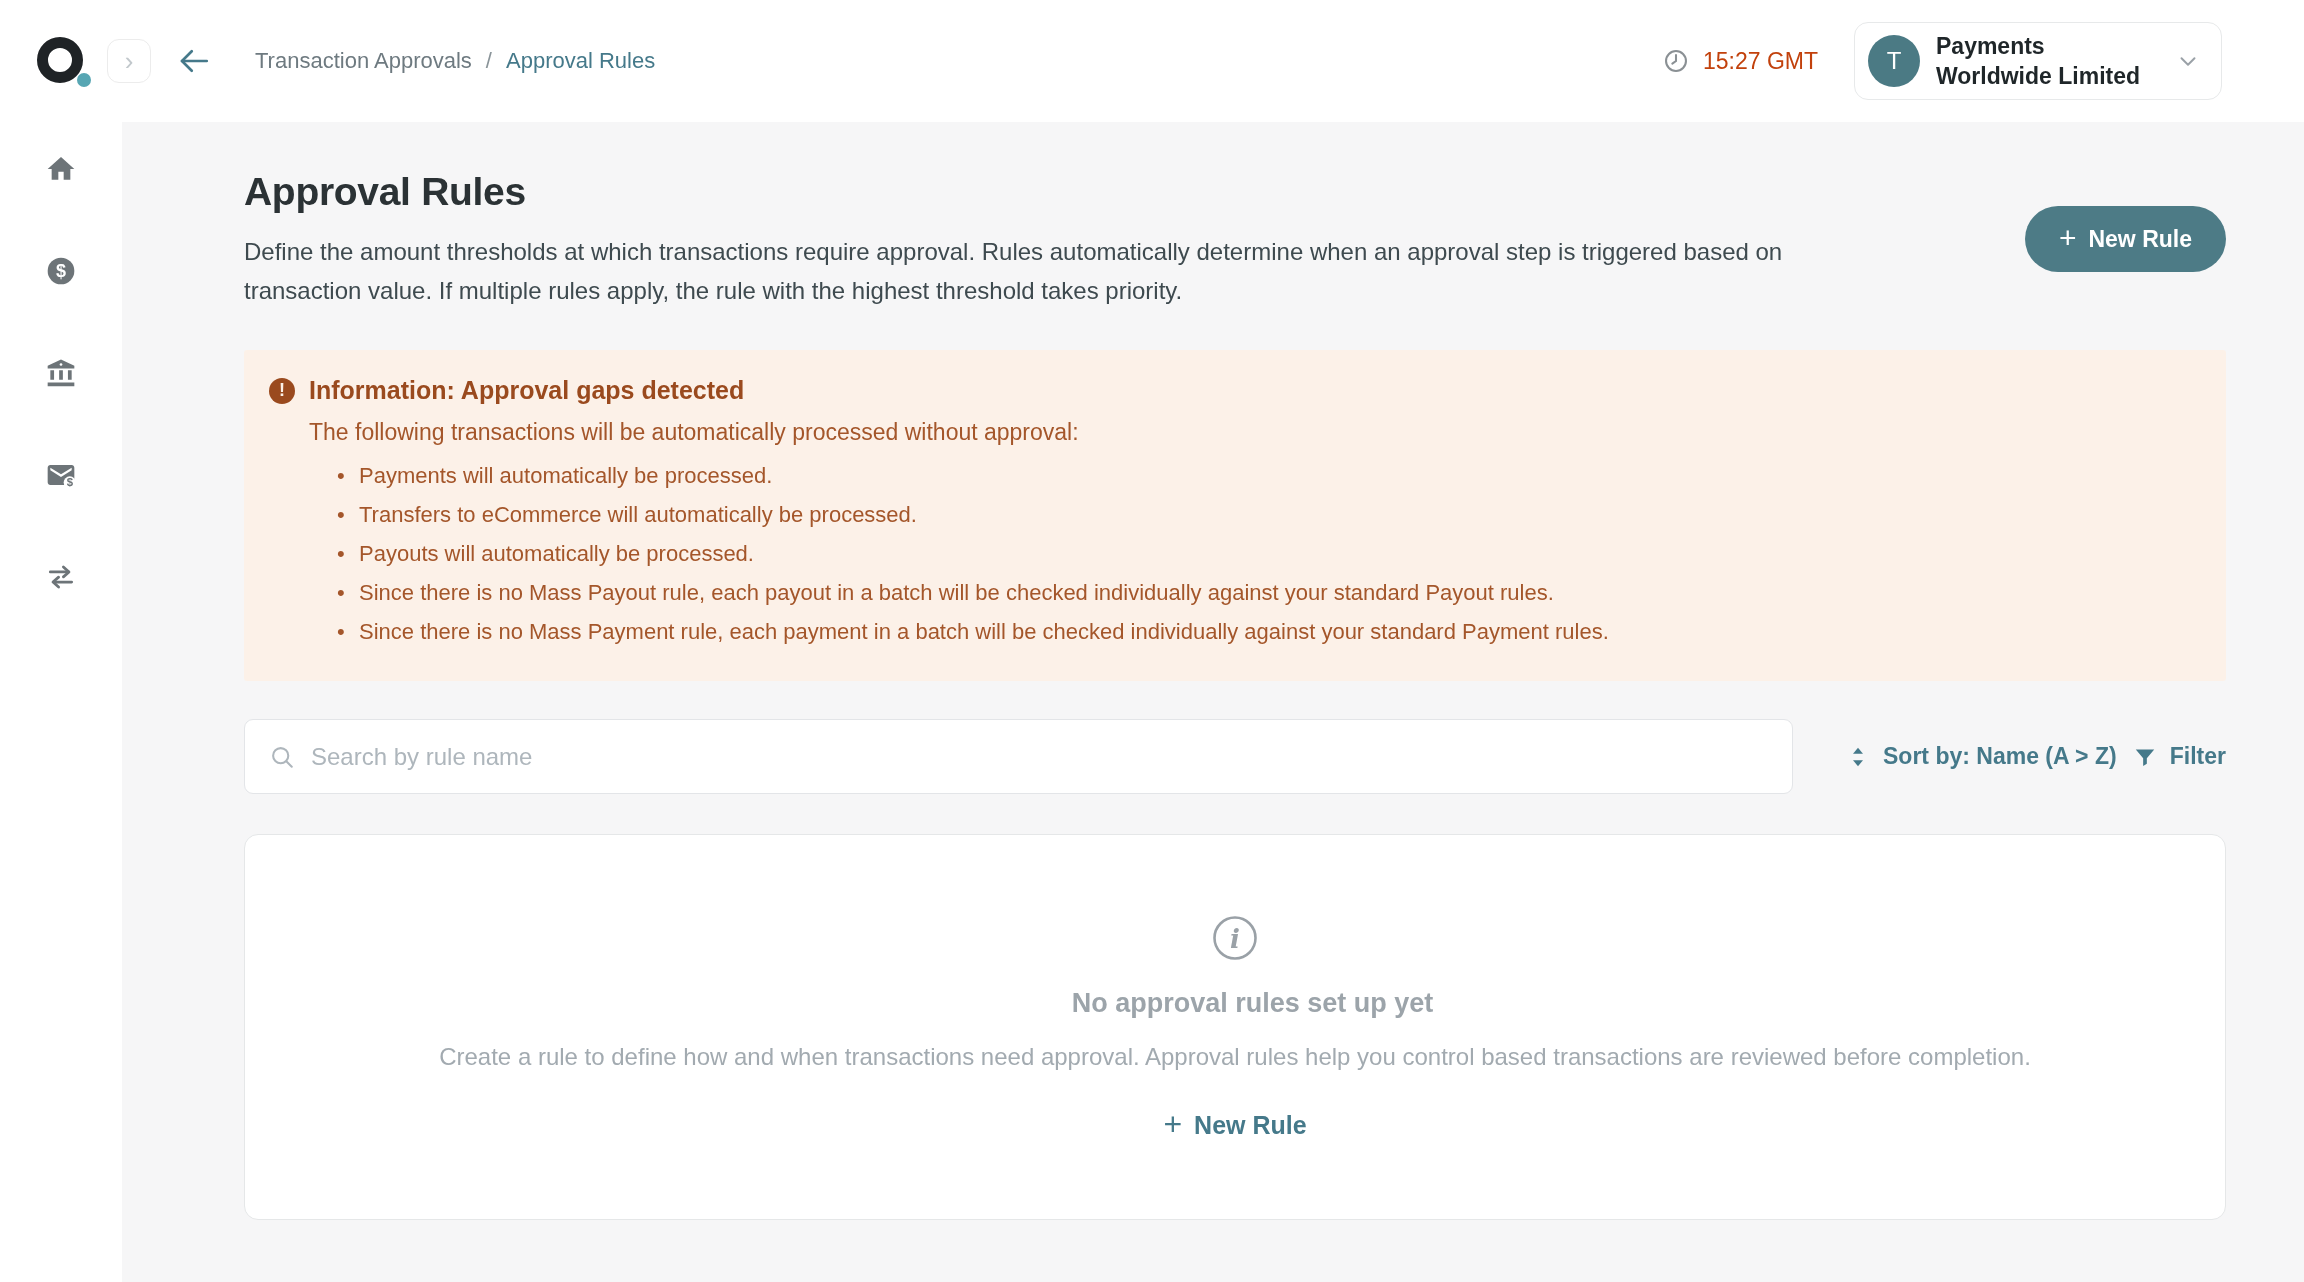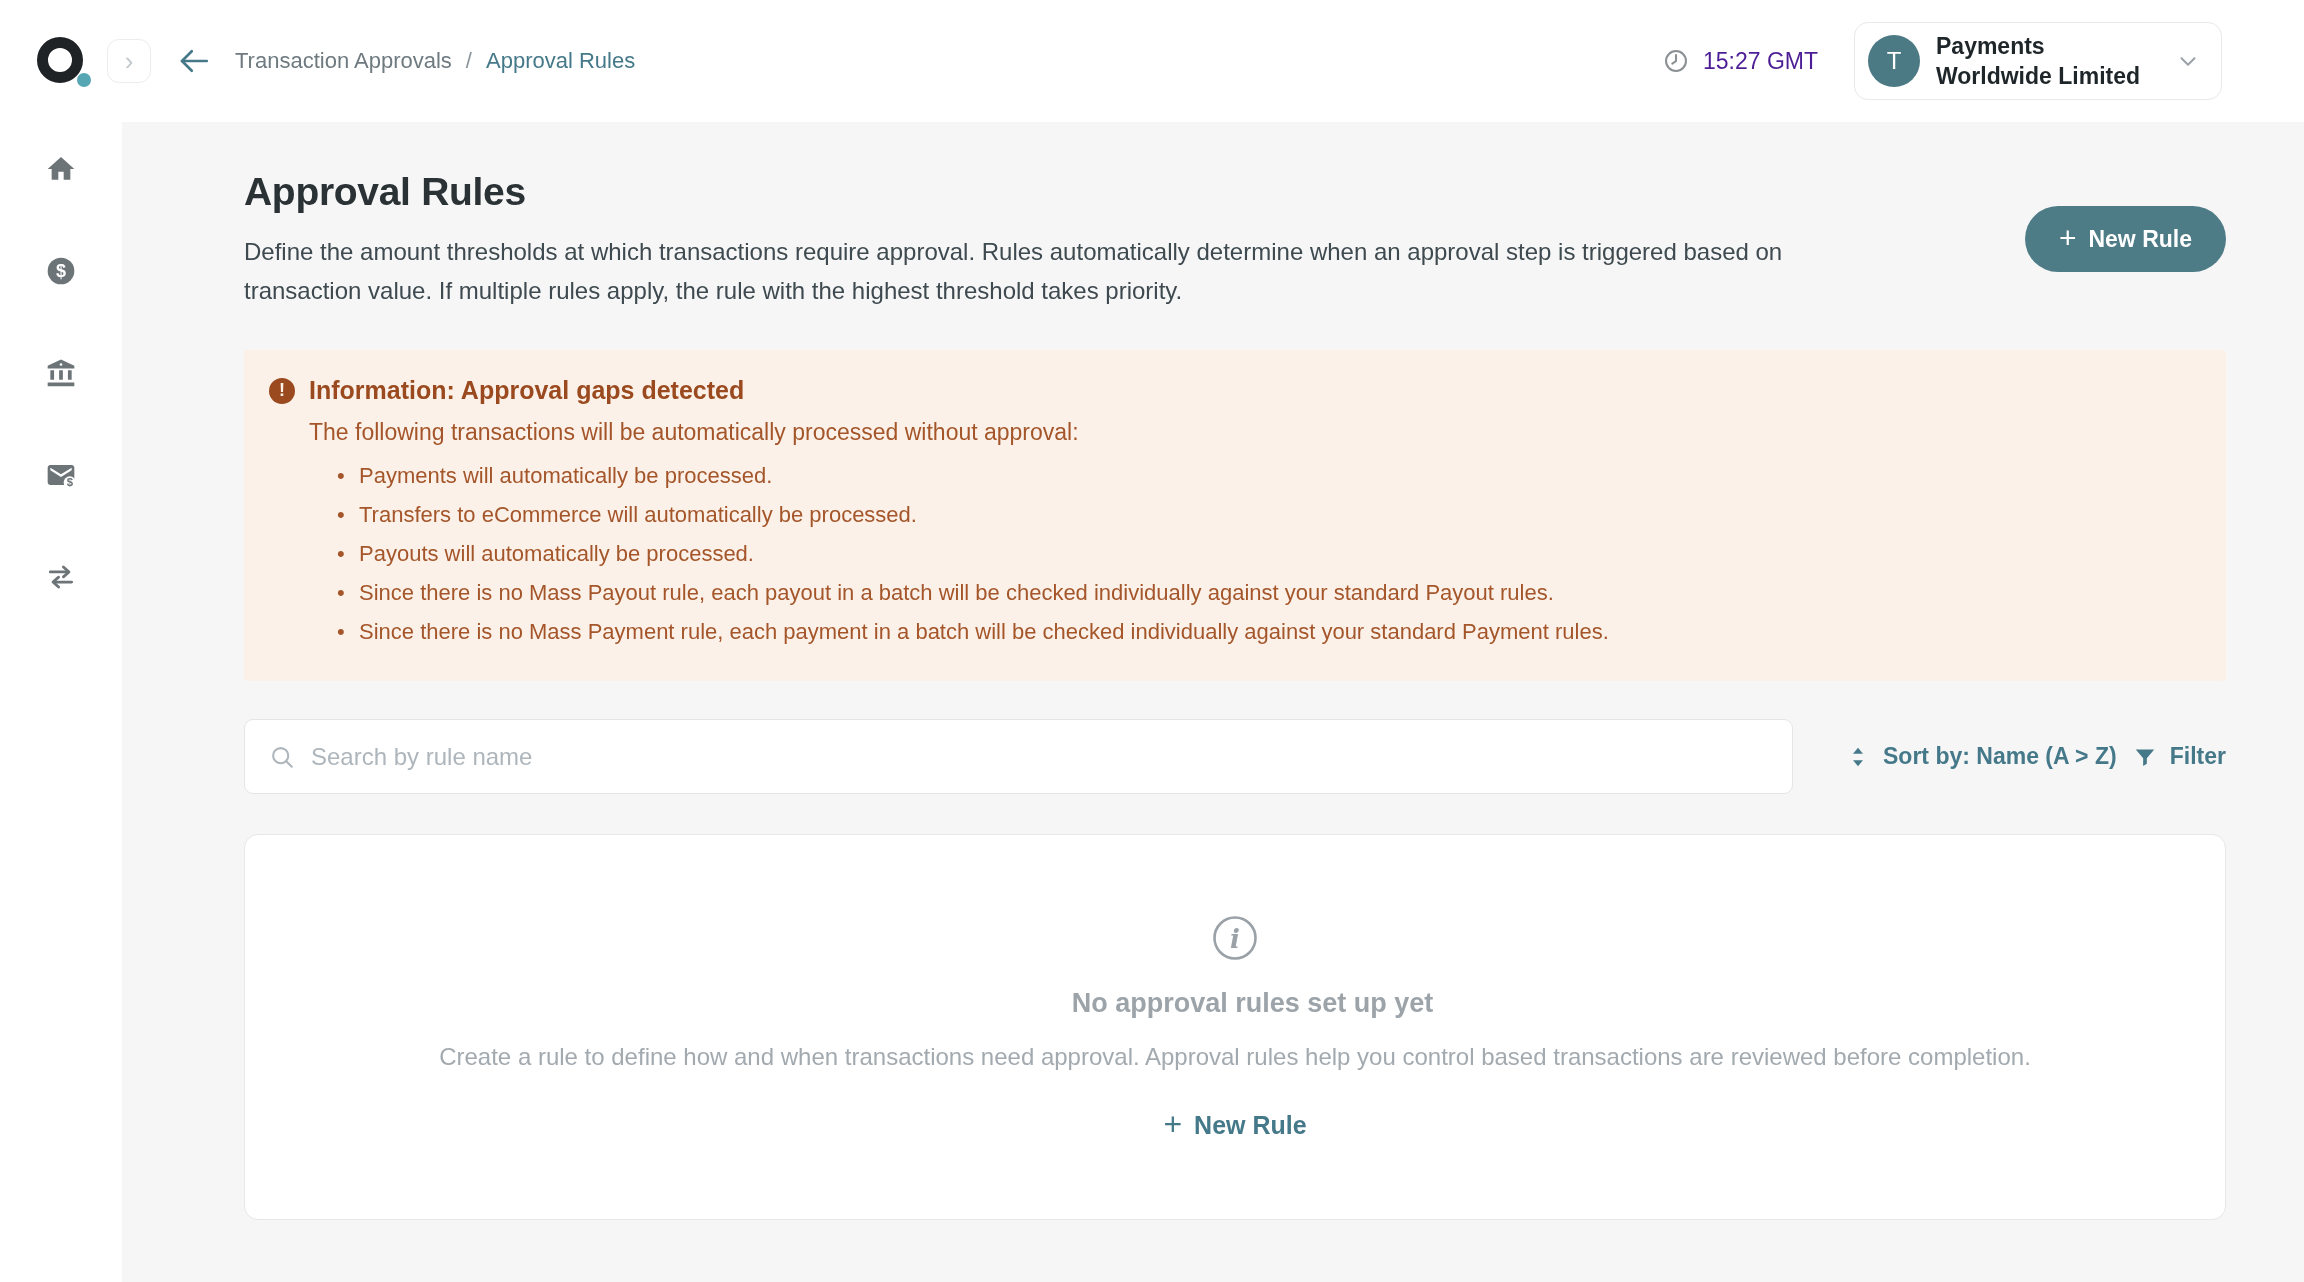--- a/index.html
+++ b/index.html
@@ -17,26 +17,26 @@
   .logo { position:relative; width:48px; height:48px; flex:0 0 auto; }
   .logo .ring { display:block; width:46px; height:46px; border:11px solid #1f2326; border-radius:50%; }
   .logo .dot { position:absolute; right:-6px; bottom:-2px; width:14px; height:14px; border-radius:50%; background:#57a6b3; }
   .collapse-btn {
     margin-left:22px; width:44px; height:44px; border:1px solid #ececec; background:#fff;
     border-radius:12px; color:#c2c8cc; font-size:26px; line-height:1; cursor:pointer;
     display:flex; align-items:center; justify-content:center;
   }
   .back-btn { margin-left:22px; width:42px; height:42px; background:none; border:none; cursor:pointer; display:flex; align-items:center; justify-content:center; }
   .back-btn svg { width:36px; height:36px; }
-  .breadcrumb { margin-left:20px; display:flex; gap:14px; font-size:22px; }
+  .breadcrumb { margin-left:40px; display:flex; gap:14px; font-size:22px; }
   .crumb-parent { color:#6e7a80; cursor:pointer; }
   .crumb-sep { color:#8a9499; }
   .crumb-current { color:#45798a; }
   .top-right { margin-left:auto; display:flex; align-items:center; }
-  .clock { display:flex; align-items:center; gap:14px; color:#4c1d95; font-size:23px; }
+  .clock { display:flex; align-items:center; gap:14px; color:#c2410c; font-size:23px; }
   .clock svg { width:26px; height:26px; }
   .company {
     margin-left:36px; width:368px; height:78px; border:1px solid #e7e9ea; border-radius:14px;
     background:#fff; display:flex; align-items:center; padding:0 20px 0 13px; cursor:pointer;
   }
   .avatar {
     width:52px; height:52px; border-radius:50%; background:#4b7a84; color:#fff;
     display:flex; align-items:center; justify-content:center; font-size:24px; flex:0 0 auto;
   }
   .company-name { margin-left:16px; font-weight:bold; font-size:23px; line-height:30px; color:#1f2629; width:210px; }

